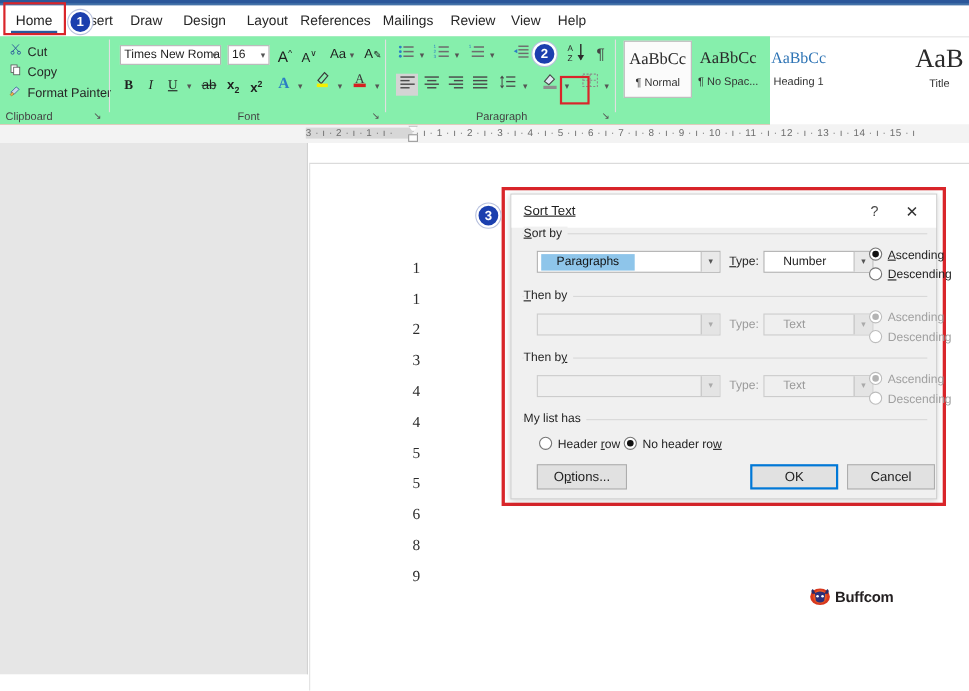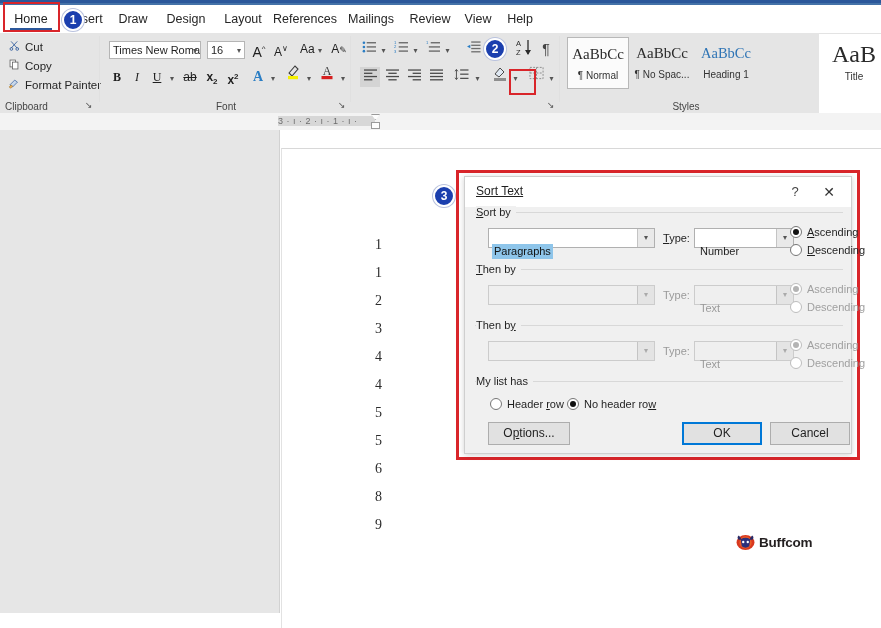--- a/index.html
+++ b/index.html
@@ -69,22 +69,22 @@
     border: 2.5px solid #d9252a;
     box-sizing: border-box;
     z-index: 30;
     pointer-events: none;
   }
 
   
   #ribbon-body {
     position: absolute;
     left: 0; top: 33px;
-    width: 819px; height: 80px;
-    background: #e5e5e5;
+    width: 700px; height: 80px;
+    background: #86efac;
     border-bottom: 4px solid #c2410c;
   }
   .ribbon-group {
     position: absolute;
     top: 0;
     height: 80px;
   }
   .group-label {
     position: absolute;
     bottom: 1px;
@@ -395,24 +395,24 @@
     color: #1f1f1f;
     cursor: pointer;
   }
   .dlg-combo.disabled {
     background: #efefef;
     border-color: #cccccc;
     color: #9a9a9a;
   }
   .dlg-combo .combo-val {
     position: absolute;
-    left: 3px; top: 15px;
+    left: 3px; top: 2px;
     height: 15px;
     line-height: 15px;
-    padding: 0 2px;
+    padding: 0 14px;
   }
   .dlg-combo .combo-val.sel {
     background: #8ec5ea;
     color: #111;
   }
   .dlg-combo .combo-arrow {
     position: absolute;
     right: 0; top: 0;
     width: 17px; height: 18px;
     background: #e9e9e9;
@@ -710,20 +710,21 @@
     <div class="rb-btn" style="left:158px;top:34px;width:11px;"><span class="rb-caret">▾</span></div>
     <div class="rb-btn" style="left:174px;top:33px;width:20px;">
       <svg width="15" height="14" viewBox="0 0 16 14">
         <rect x="1" y="1" width="14" height="12" fill="none" stroke="#8a8a8a" stroke-width="1" stroke-dasharray="2 1.5"></rect>
         <line x1="8" y1="1" x2="8" y2="13" stroke="#8a8a8a" stroke-width="1" stroke-dasharray="2 1.5"></line>
         <line x1="1" y1="7" x2="15" y2="7" stroke="#8a8a8a" stroke-width="1" stroke-dasharray="2 1.5"></line>
       </svg>
     </div>
     <div class="rb-btn" style="left:194px;top:34px;width:11px;"><span class="rb-caret">▾</span></div>
 
+    <div class="group-label">Paragraph</div>
     <div class="dialog-launcher" style="right:4px;">↘</div>
     <div class="group-divider" style="right:0;"></div>
   </div>
   <div id="sort-btn-highlight"></div>
 
   <div class="ribbon-group" id="group-styles">
     <div class="style-card selected" style="left:6px;">
       <div class="style-preview">AaBbCc</div>
       <div class="style-name">¶ Normal</div>
     </div>
@@ -732,28 +733,28 @@
       <div class="style-name">¶ No Spac...</div>
     </div>
     <div class="style-card" style="left:134px;">
       <div class="style-preview h1">AaBbCc</div>
       <div class="style-name">Heading 1</div>
     </div>
     <div class="style-card" style="left:262px;">
       <div class="style-preview title">AaB</div>
       <div class="style-name">Title</div>
     </div>
-    <div class="group-label" style="left:0;width:250px;">Styles</div>
   </div>
 
 </div>
 
 <div id="ruler">
   <div class="ruler-margin-band" style="left:278px;width:97px;"></div>
   <div id="ruler-track" style="left:278px;">3  ·  ı  ·  2  ·  ı  ·  1  ·  ı  ·</div>
+  <div id="ruler-track-right" style="position:absolute;left:378px;top:2px;height:13px;font-size:9px;color:#6d6d6d;white-space:nowrap;letter-spacing:0.5px;line-height:13px;">·  ı  ·  1  ·  ı  ·  2  ·  ı  ·  3  ·  ı  ·  4  ·  ı  ·  5  ·  ı  ·  6  ·  ı  ·  7  ·  ı  ·  8  ·  ı  ·  9  ·  ı  · 10 ·  ı  · 11 ·  ı  · 12 ·  ı  · 13 ·  ı  · 14 ·  ı  · 15 ·  ı</div>
   <div class="indent-marker" style="left:371px;top:1px;border-radius:0;clip-path:polygon(0 0,100% 0,50% 100%);"></div>
   <div class="indent-marker" style="left:371px;top:9px;height:7px;"></div>
 </div>
 
 <div id="workspace">
   <div id="left-gutter"></div>
   <div id="doc-page">
     <div id="doc-lines">
       <div class="doc-line">1</div>
       <div class="doc-line">1</div>

